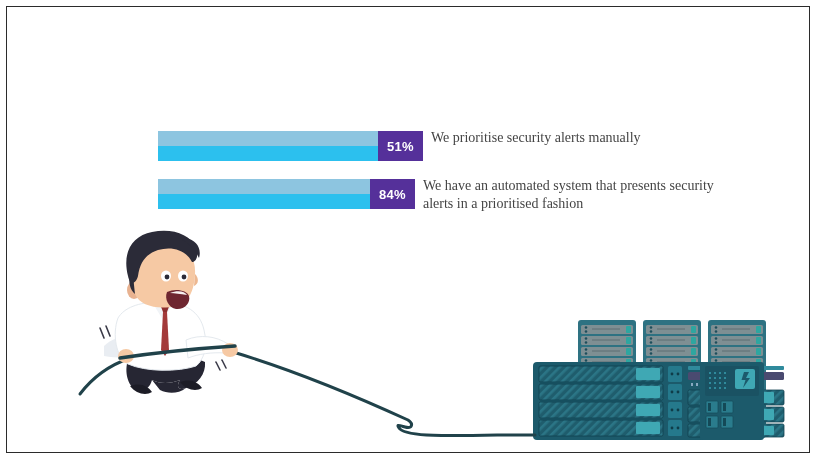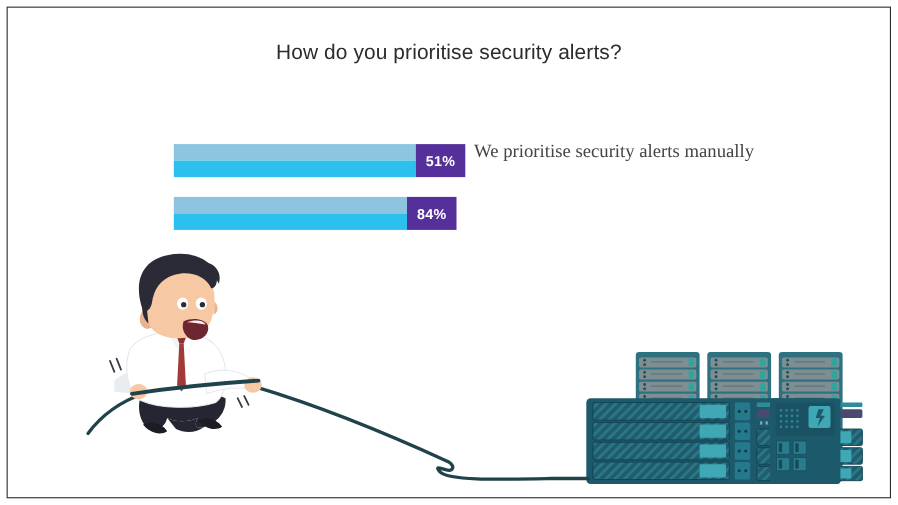--- a/index.html
+++ b/index.html
@@ -84,21 +84,21 @@
     font-weight: bold;
     display: flex;
     align-items: center;
     justify-content: center;
     letter-spacing: 0.3px;
   }
   .bar-label {
     position: absolute;
     top: -2px;
     font-family: "Liberation Serif", serif;
-    font-size: 17px;
+    font-size: 14px;
     color: #444444;
     line-height: 18px;
     width: 300px;
   }
 
   
   .illustration {
     position: absolute;
     left: 0;
     top: 0;
@@ -107,39 +107,39 @@
     pointer-events: none;
   }
 </style>
 </head>
 <body>
 
 <div id="page">
 
   <div class="frame-border"></div>
 
-  <div class="slide-title">How do you prioritise security alerts?</div>
 
   <div class="chart">
 
     <div class="bar-row">
       <div class="bar-wrap" style="width:220px;">
         <div class="bar-top"></div>
         <div class="bar-bottom"></div>
       </div>
       <div class="bar-badge" style="left:220px;">51%</div>
       <div class="bar-label" style="left:273px;">We prioritise security alerts manually</div>
     </div>
 
     <div class="bar-row">
       <div class="bar-wrap" style="width:212px;">
         <div class="bar-top"></div>
         <div class="bar-bottom"></div>
       </div>
       <div class="bar-badge" style="left:212px;">84%</div>
+      <div class="bar-label" style="left:265px;">We have an automated system that presents security alerts in a prioritised fashion</div>
     </div>
 
   </div>
 
   <svg class="illustration" viewBox="0 0 816 459">
 
     <g>
       <rect x="578" y="320" width="58" height="52" rx="3" fill="#2e7282"></rect>
       <rect x="581" y="325" width="52" height="9" rx="1.5" fill="#7e8f93"></rect>
       <rect x="581" y="336" width="52" height="9" rx="1.5" fill="#7e8f93"></rect>

